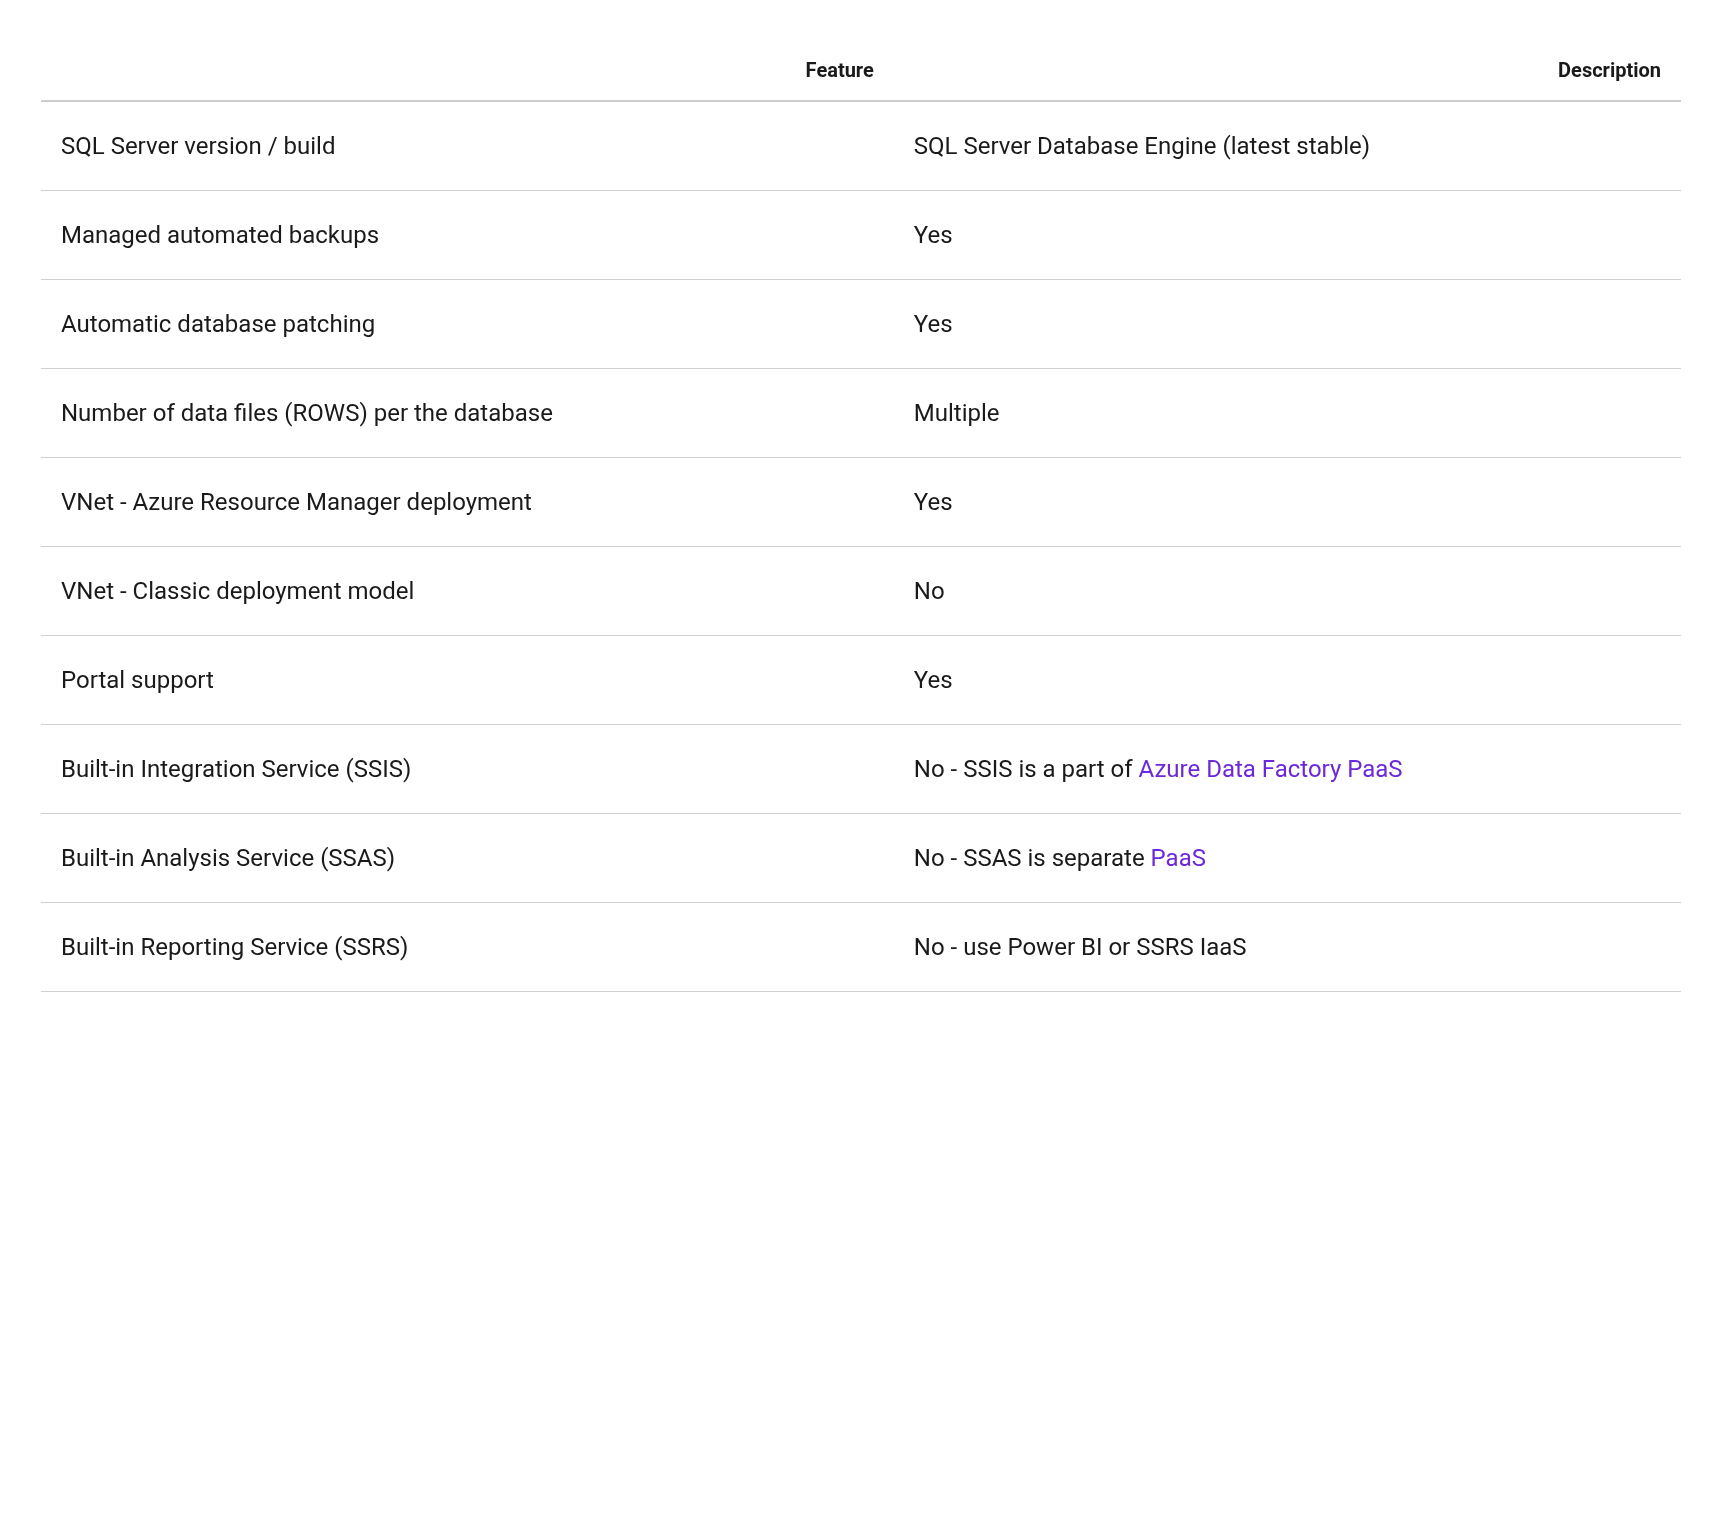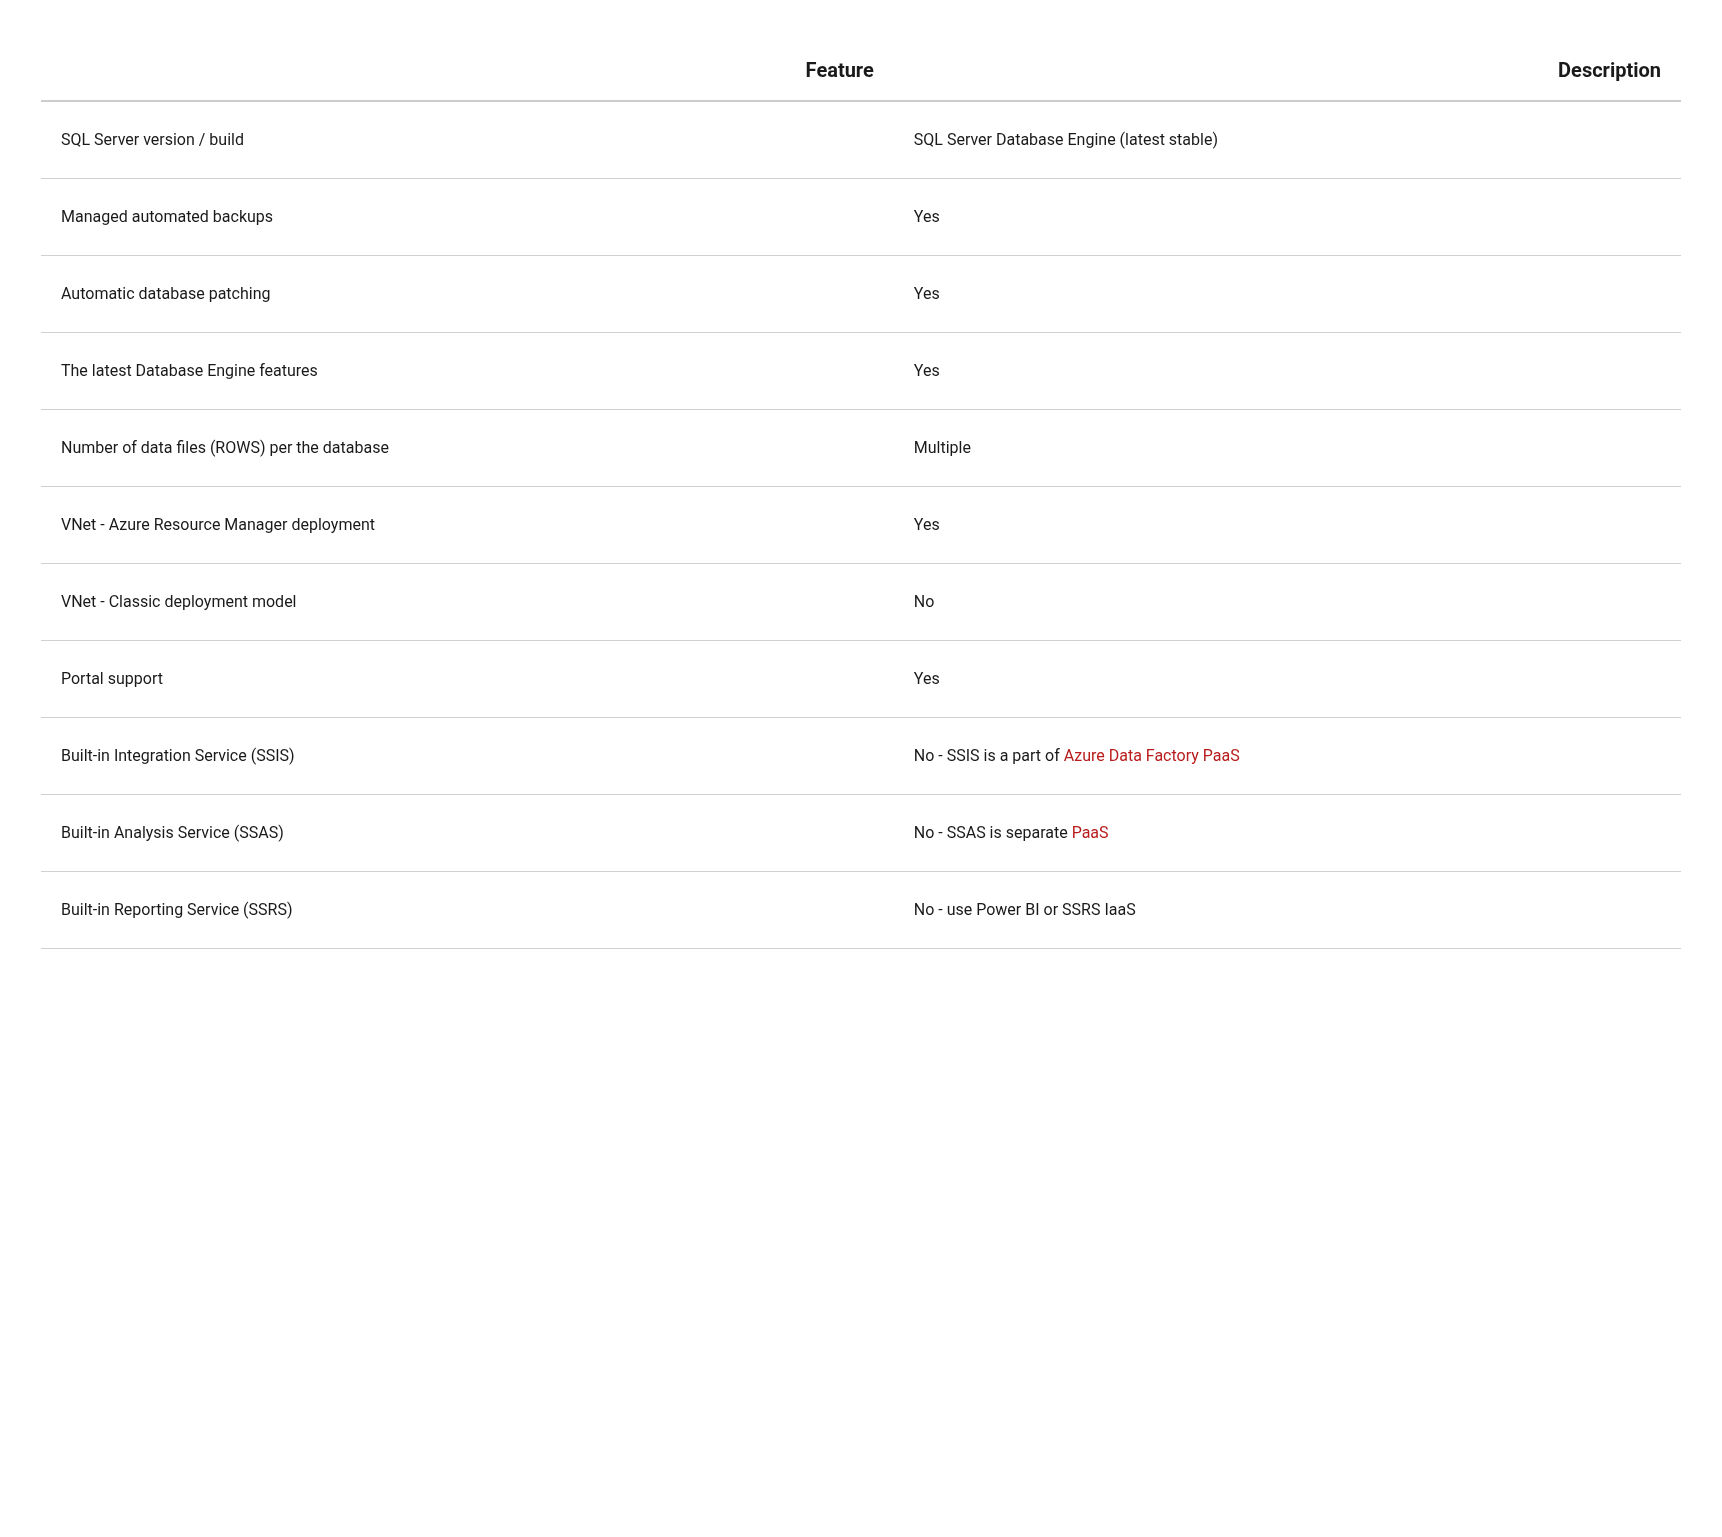--- a/index.html
+++ b/index.html
@@ -42,35 +42,35 @@
     thead tr th:last-child {
       width: 48%;
     }
 
     tbody tr {
       border-bottom: 1px solid #d0d0d0;
     }
 
     tbody tr td {
       padding: 26px 20px;
-      font-size: 16px;
+      font-size: 24px;
       vertical-align: middle;
       line-height: 1.5;
     }
 
     tbody tr td:first-child {
       color: #1a1a1a;
     }
 
     tbody tr td:last-child {
       color: #1a1a1a;
     }
 
     .link-blue {
-      color: #b91c1c;
+      color: #6d28d9;
       text-decoration: none;
     }
   </style>
 </head>
 <body>
 
 <div class="table-container">
   <table>
     <thead>
       <tr>
@@ -82,24 +82,20 @@
     <tr>
           <td>SQL Server version / build</td>
           <td>SQL Server Database Engine (latest stable)</td>
         </tr>
         <tr>
           <td>Managed automated backups</td>
           <td>Yes</td>
         </tr>
         <tr>
           <td>Automatic database patching</td>
-          <td>Yes</td>
-        </tr>
-        <tr>
-          <td>The latest Database Engine features</td>
           <td>Yes</td>
         </tr>
         <tr>
           <td>Number of data files (ROWS) per the database</td>
           <td>Multiple</td>
         </tr>
         <tr>
           <td>VNet - Azure Resource Manager deployment</td>
           <td>Yes</td>
         </tr>

